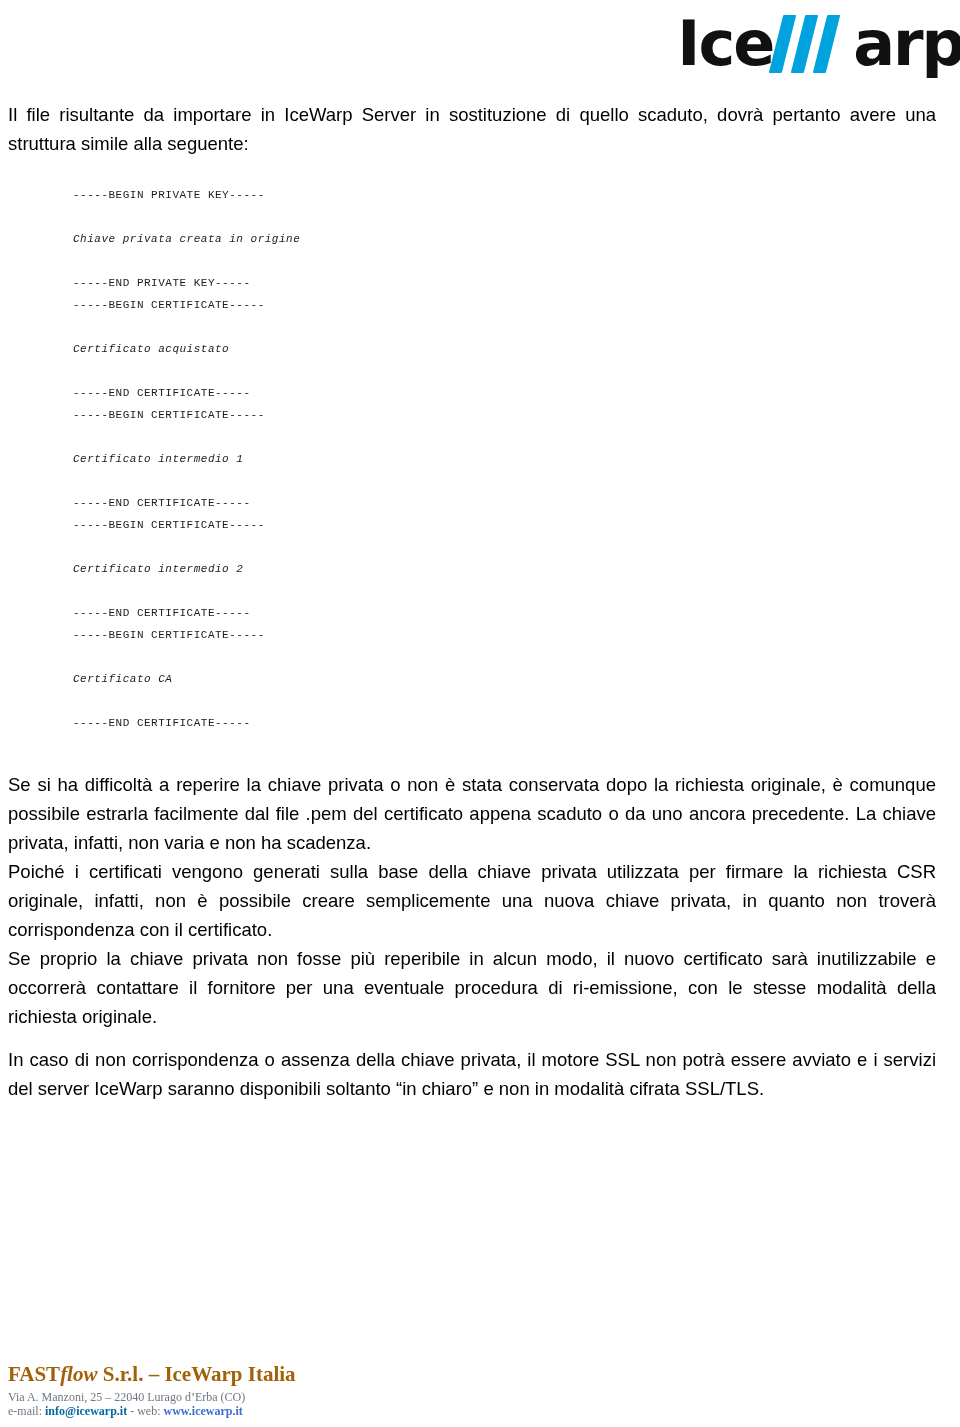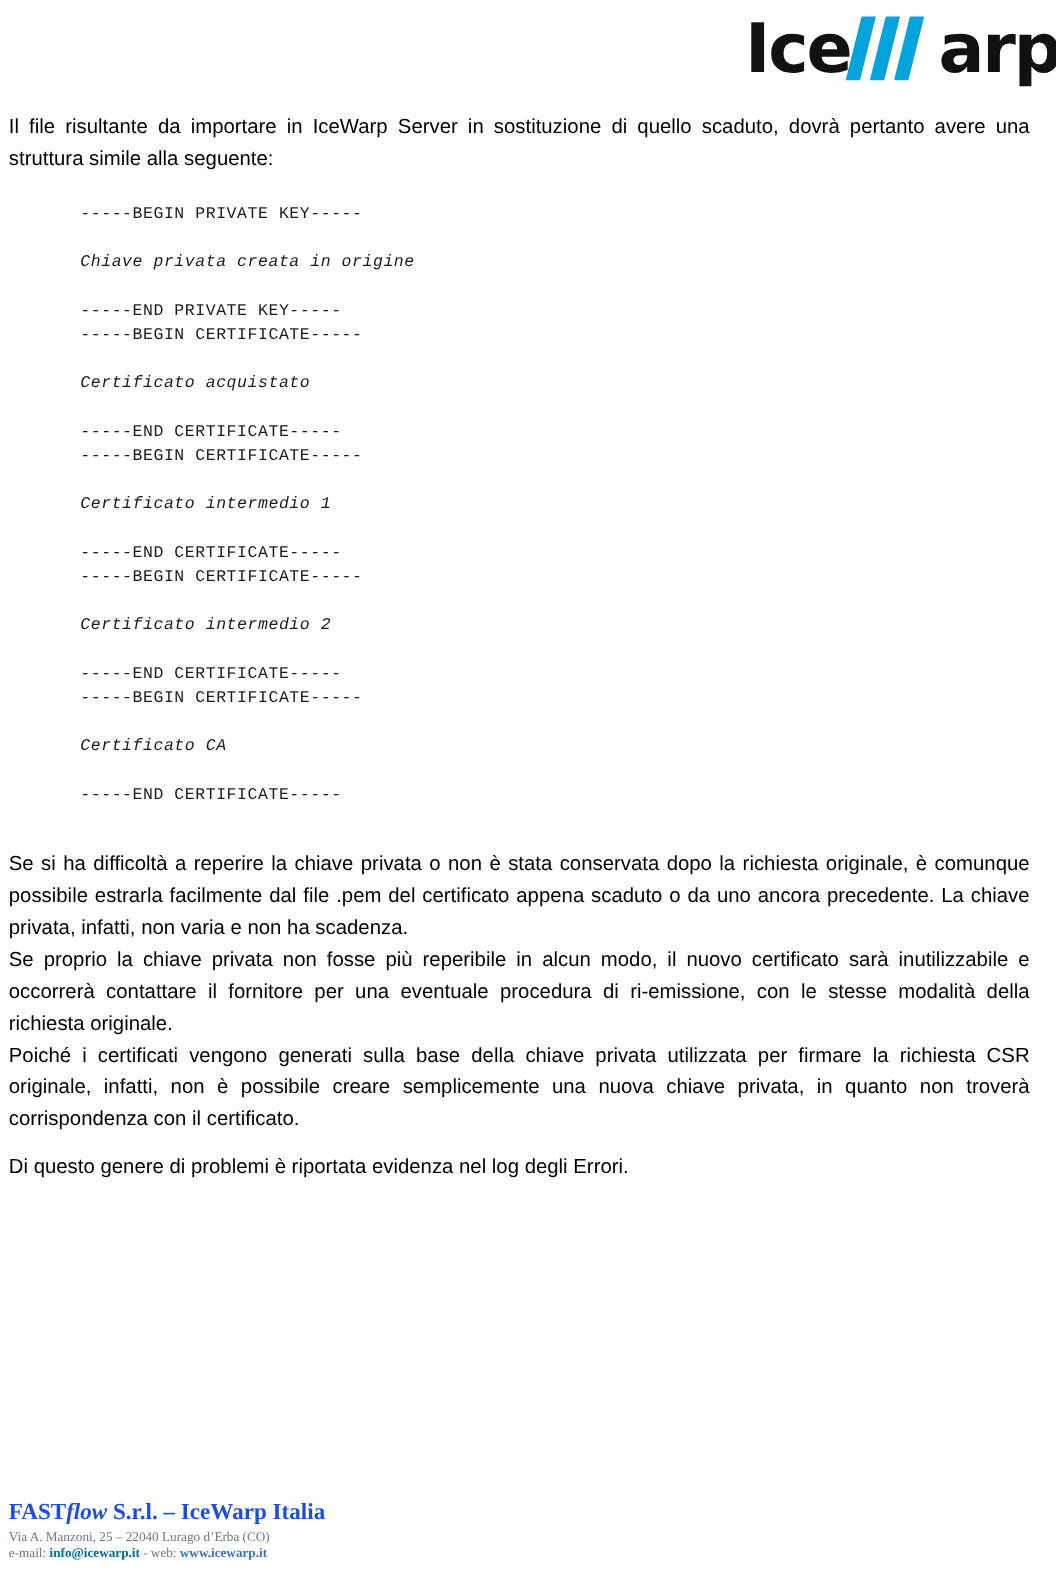--- a/index.html
+++ b/index.html
@@ -81,21 +81,21 @@
   .para + .para { margin-top: 0; }
   .gap-sm { height: 14px; }
   .gap-md { height: 26px; }
   .gap-lg { height: 36px; }
 
   
   .cert-block {
     margin: 0;
     padding: 0 0 0 65px;
     font-family: "Liberation Mono", "DejaVu Sans Mono", monospace;
-    font-size: 15px;
+    font-size: 11px;
     line-height: 22px;
     color: #1a1a1a;
     white-space: pre;
     letter-spacing: 0.5px;
   }
   .cert-line { white-space: pre; }
   .cert-line.italic {
     font-style: italic;
   }
   .cert-line.blank { height: 22px; }
@@ -148,25 +148,25 @@
 
   <p class="para">Il file risultante da importare in IceWarp Server in sostituzione di quello scaduto, dovrà pertanto avere una struttura simile alla seguente:</p>
 
   <div class="gap-md"></div>
 
   <pre class="cert-block"><div class="cert-line">-----BEGIN PRIVATE KEY-----</div><div class="cert-line blank">&nbsp;</div><div class="cert-line italic">Chiave privata creata in origine</div><div class="cert-line blank">&nbsp;</div><div class="cert-line">-----END PRIVATE KEY-----</div><div class="cert-line">-----BEGIN CERTIFICATE-----</div><div class="cert-line blank">&nbsp;</div><div class="cert-line italic">Certificato acquistato</div><div class="cert-line blank">&nbsp;</div><div class="cert-line">-----END CERTIFICATE-----</div><div class="cert-line">-----BEGIN CERTIFICATE-----</div><div class="cert-line blank">&nbsp;</div><div class="cert-line italic">Certificato intermedio 1</div><div class="cert-line blank">&nbsp;</div><div class="cert-line">-----END CERTIFICATE-----</div><div class="cert-line">-----BEGIN CERTIFICATE-----</div><div class="cert-line blank">&nbsp;</div><div class="cert-line italic">Certificato intermedio 2</div><div class="cert-line blank">&nbsp;</div><div class="cert-line">-----END CERTIFICATE-----</div><div class="cert-line">-----BEGIN CERTIFICATE-----</div><div class="cert-line blank">&nbsp;</div><div class="cert-line italic">Certificato CA</div><div class="cert-line blank">&nbsp;</div><div class="cert-line">-----END CERTIFICATE-----</div></pre>
 
   <div class="gap-lg"></div>
 
   <p class="para">Se si ha difficoltà a reperire la chiave privata o non è stata conservata dopo la richiesta originale, è comunque possibile estrarla facilmente dal file .pem del certificato appena scaduto o da uno ancora precedente. La chiave privata, infatti, non varia e non ha scadenza.</p>
+  <p class="para">Poiché i certificati vengono generati sulla base della chiave privata utilizzata per firmare la richiesta CSR originale, infatti, non è possibile creare semplicemente una nuova chiave privata, in quanto non troverà corrispondenza con il certificato.</p>
   <p class="para">Se proprio la chiave privata non fosse più reperibile in alcun modo, il nuovo certificato sarà inutilizzabile e occorrerà contattare il fornitore per una eventuale procedura di ri-emissione, con le stesse modalità della richiesta originale.</p>
-  <p class="para">Poiché i certificati vengono generati sulla base della chiave privata utilizzata per firmare la richiesta CSR originale, infatti, non è possibile creare semplicemente una nuova chiave privata, in quanto non troverà corrispondenza con il certificato.</p>
 
   <div class="gap-sm"></div>
 
-  <p class="para nojust">Di questo genere di problemi è riportata evidenza nel log degli Errori.</p>
+  <p class="para">In caso di non corrispondenza o assenza della chiave privata, il motore SSL non potrà essere avviato e i servizi del server IceWarp saranno disponibili soltanto “in chiaro” e non in modalità cifrata SSL/TLS.</p>
 </div>
 
 <div class="footer">
-  <div class="footer-title" style="color: #1d4ed8;"><span>FAST</span><span class="it">flow</span><span> S.r.l. – IceWarp Italia</span></div>
+  <div class="footer-title" style="color: #a16207;"><span>FAST</span><span class="it">flow</span><span> S.r.l. – IceWarp Italia</span></div>
   <div class="footer-line" style="color: rgb(111, 119, 130);">Via A. Manzoni, 25 – 22040 Lurago d’Erba (CO)</div>
   <div class="footer-line" style="color: rgb(111, 119, 130);"><span>e-mail: </span><a class="footer-link" href="#" style="color: #0369a1;">info@icewarp.it</a><span> - </span><span>web: </span><a class="footer-link" href="#" style="color: rgb(61, 111, 208);">www.icewarp.it</a></div>
 </div>
 
 </body></html>

